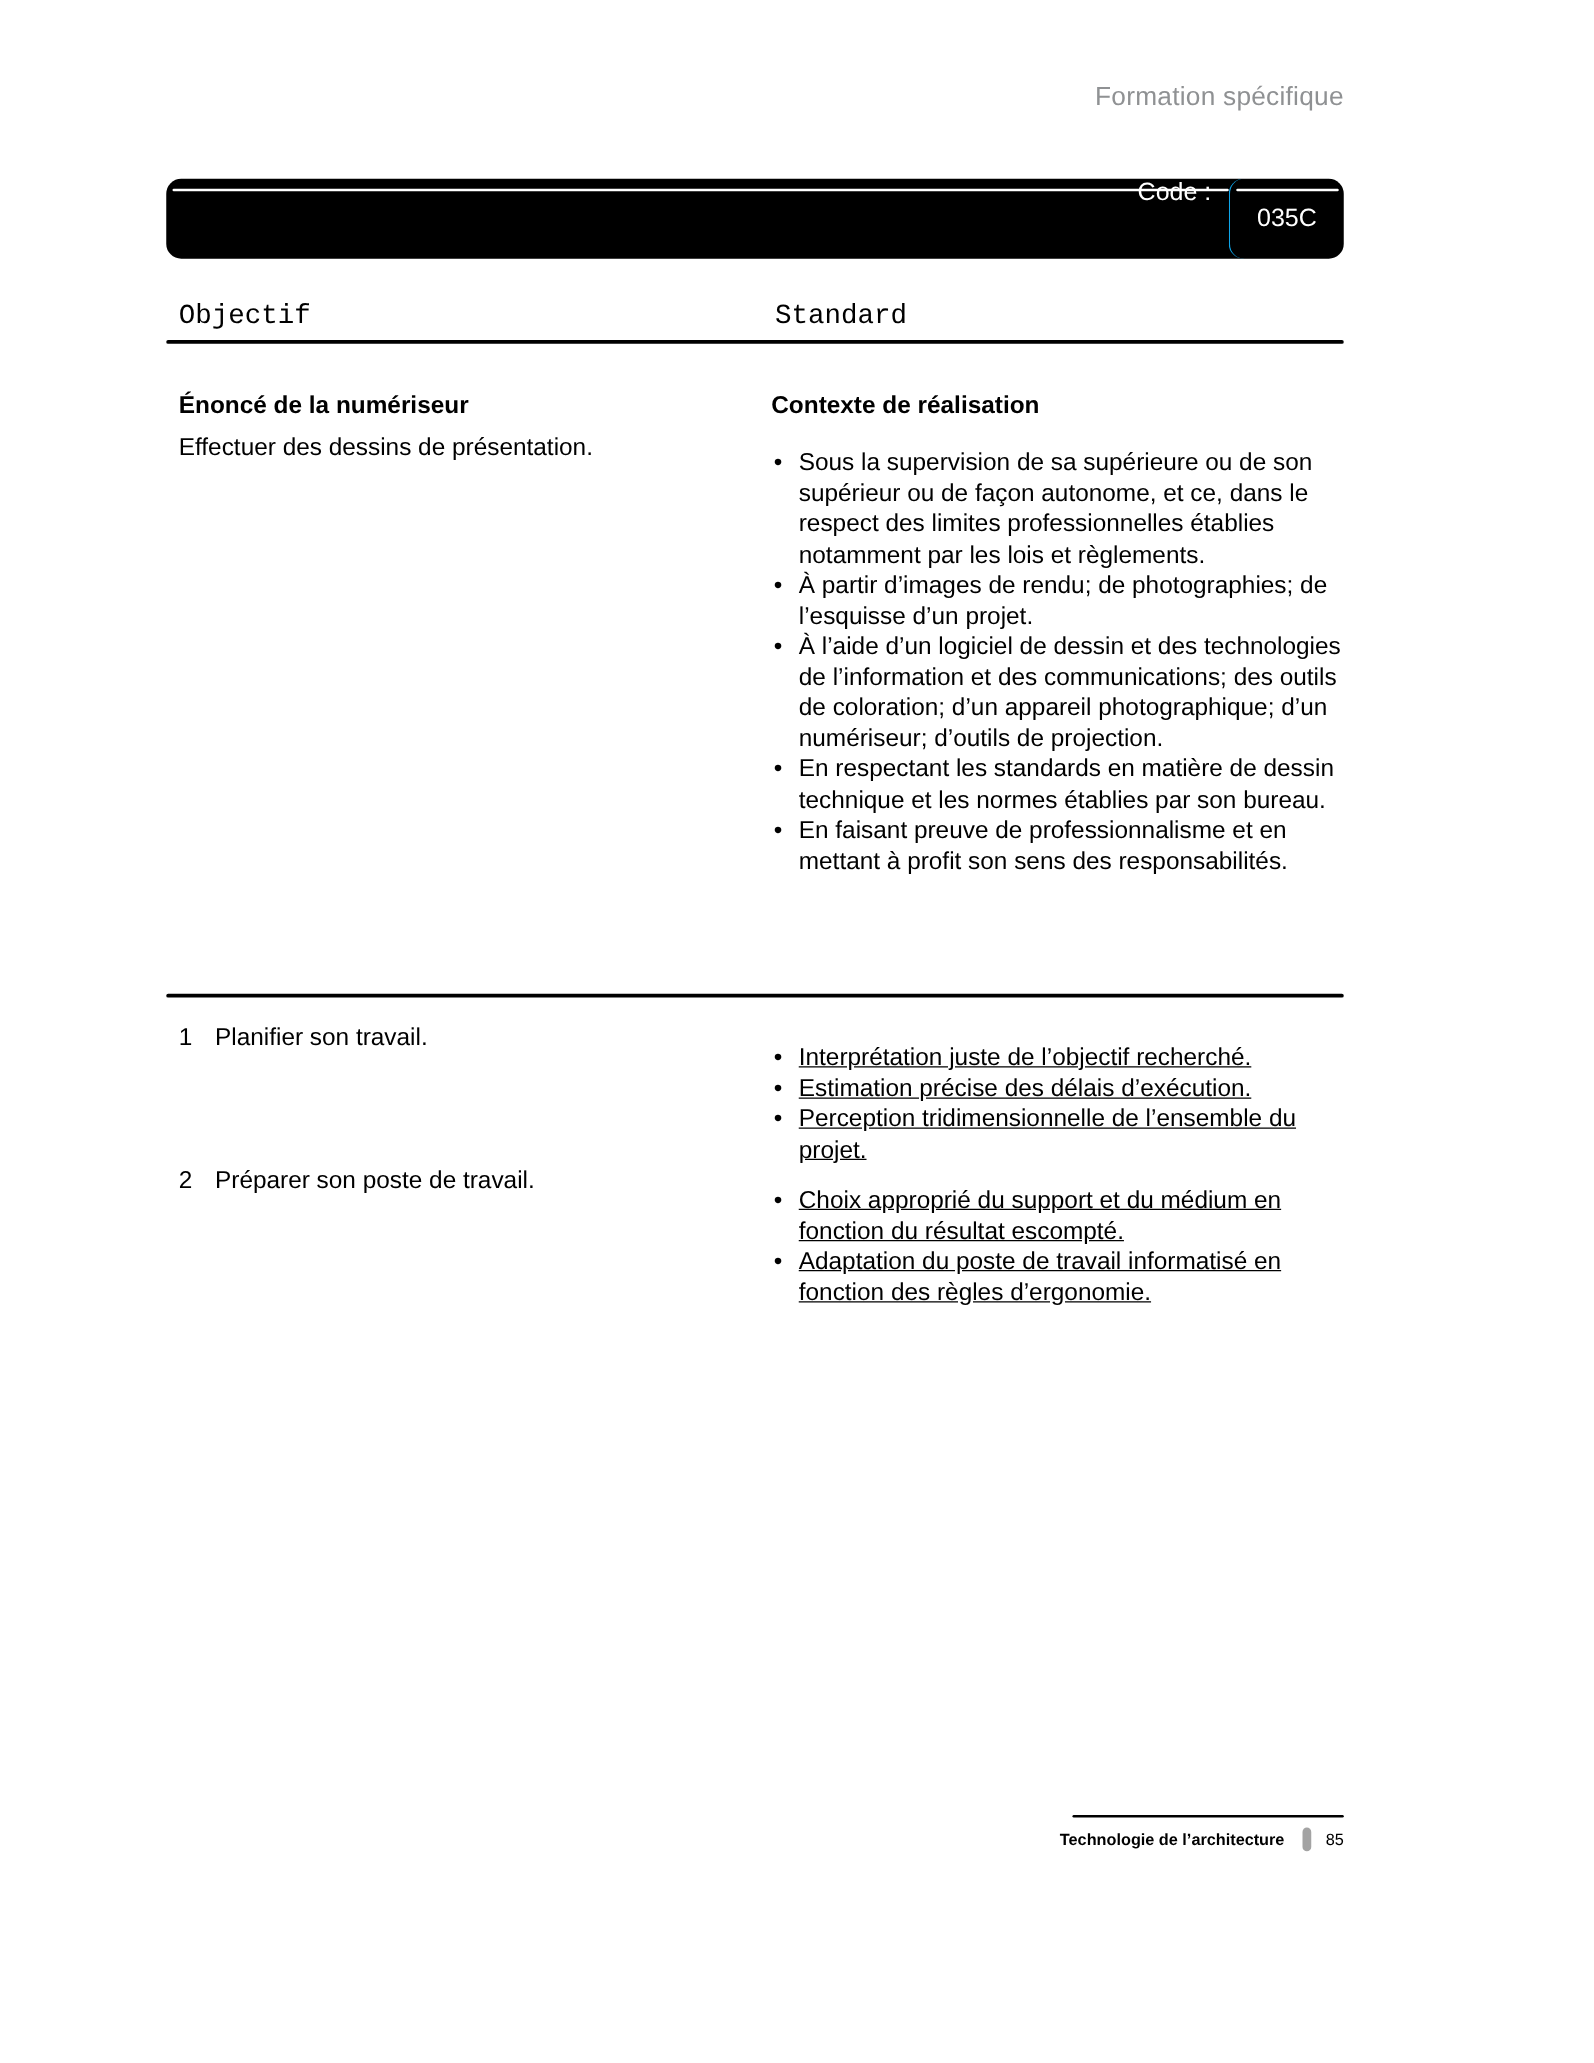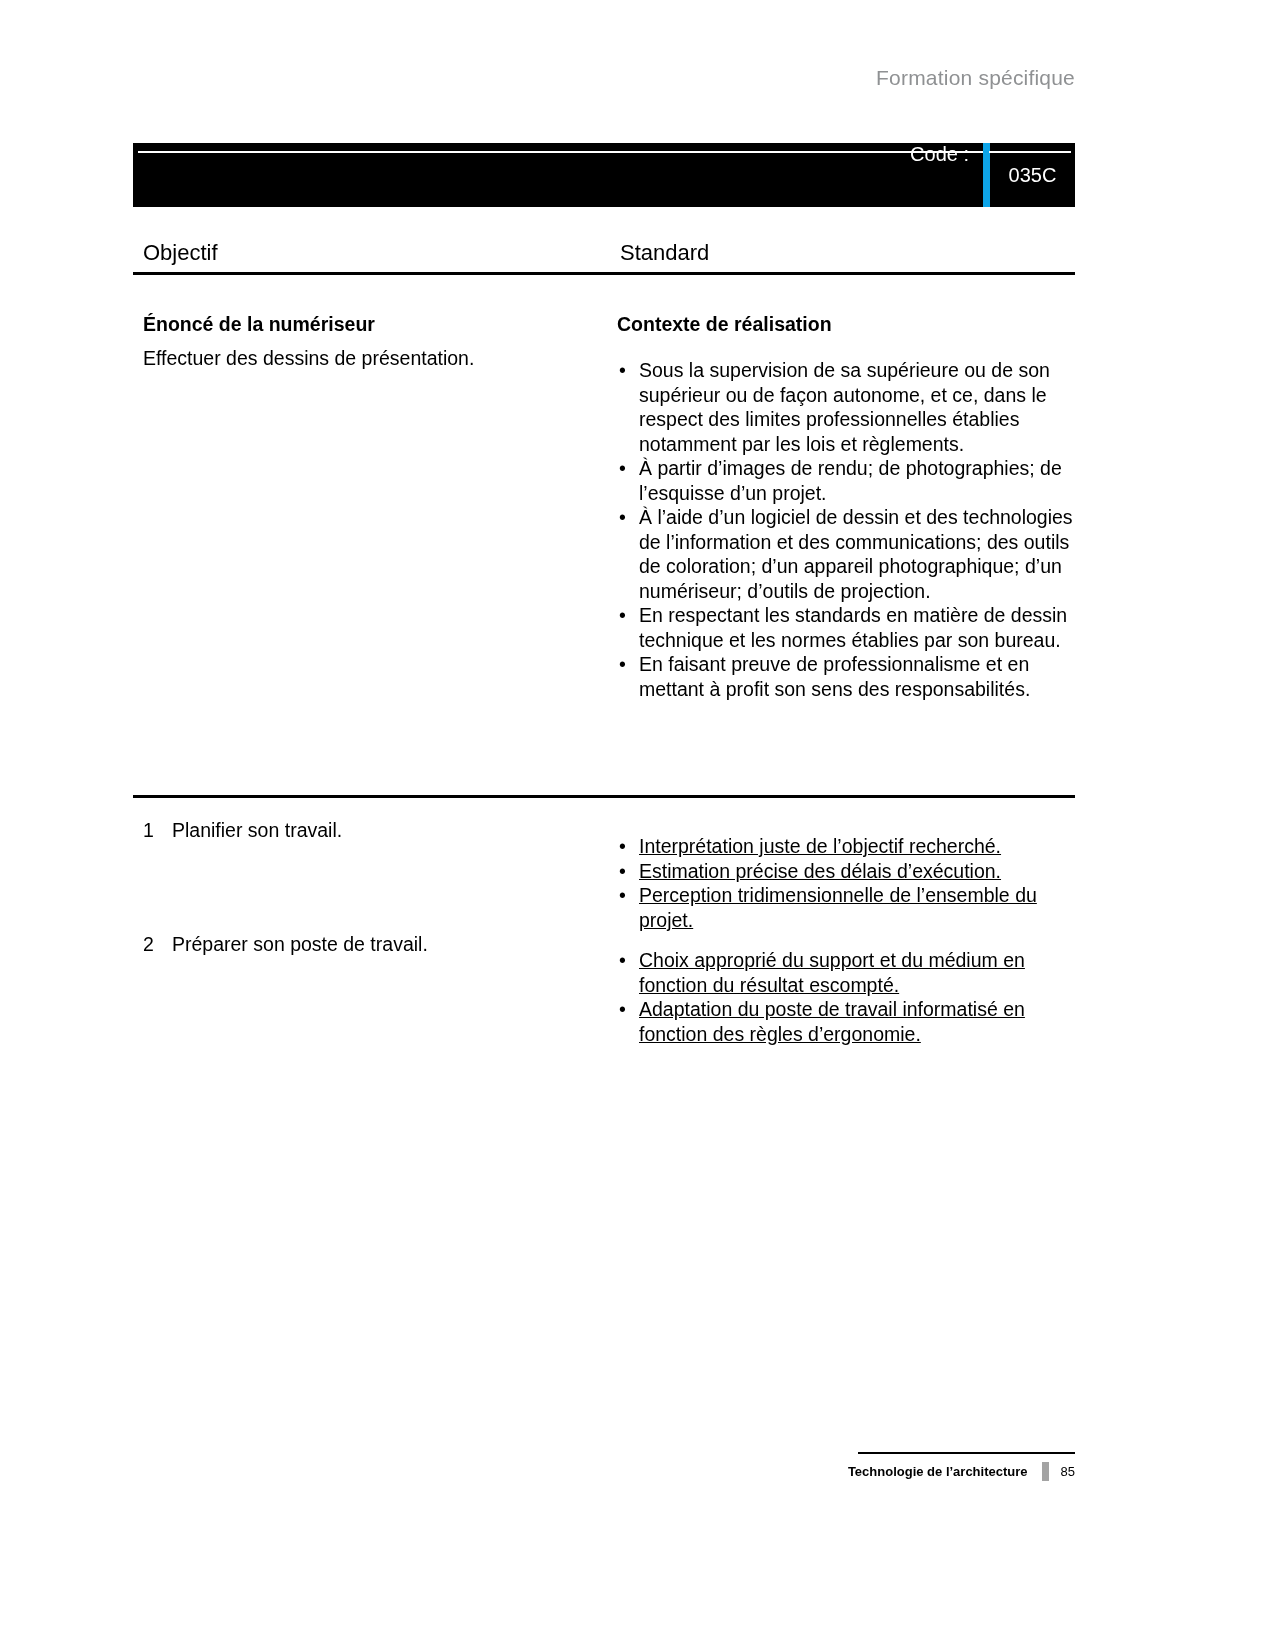--- a/index.html
+++ b/index.html
@@ -1,15 +1,15 @@
 <!DOCTYPE html>
 <html><head>
 <meta charset="utf-8">
 <style>
-  * { margin:0; padding:0; box-sizing:border-box; }
+  * { margin:0; padding:0; box-sizing:border-box;border-radius:12px; }
   html,body { background:#ffffff; }
   .page {
     position:relative; width:1275px; height:1650px; background:#fff;
     font-family:"Liberation Sans", sans-serif; color:#000; overflow:hidden;
   }
 
   
   .top-label {
     position:absolute; top:66px; right:200px;
     font-size:21px; color:#8f9193; letter-spacing:0.2px;
@@ -19,27 +19,27 @@
   .code-bar {
     position:absolute; left:133px; top:143px; width:942px; height:64px;
     background:#000; display:flex; align-items:flex-start; justify-content:flex-end;
   }
   .bar-highlight  { position:absolute; top:8px; left:5px;  width:845px; height:2px; background:#fff; }
   .bar-highlight2 { position:absolute; top:8px; right:4px; width:82px;  height:2px; background:#fff; }
   .code-label { color:#fff; font-size:20px; margin-right:14px; }
   .code-cell  {
     color:#fff; font-size:20px; width:92px; align-self:stretch;
     display:flex; align-items:center; justify-content:center;
-    border-left:7px solid #0ea5e9;
+    border-left:1px solid #0ea5e9;
   }
 
   
   .obj-std {
     position:absolute; top:240px; left:133px; width:942px; height:30px;
-    font-family:Liberation Sans, sans-serif; font-size:22px;
+    font-family:Liberation Mono, monospace; font-size:22px;
   }
   .obj { position:absolute; left:10px;  }
   .std { position:absolute; left:487px; }
 
   .rule { position:absolute; left:133px; width:942px; height:3px; background:#000; }
   .rule-1 { top:272px; }
   .rule-2 { top:795px; }
 
   
   .two-col {

